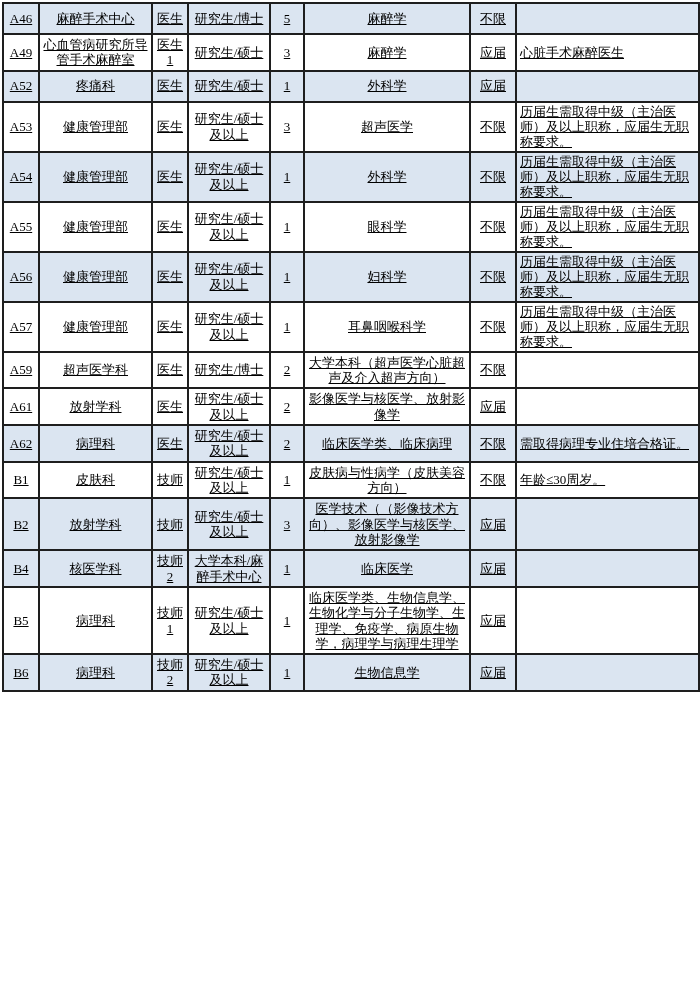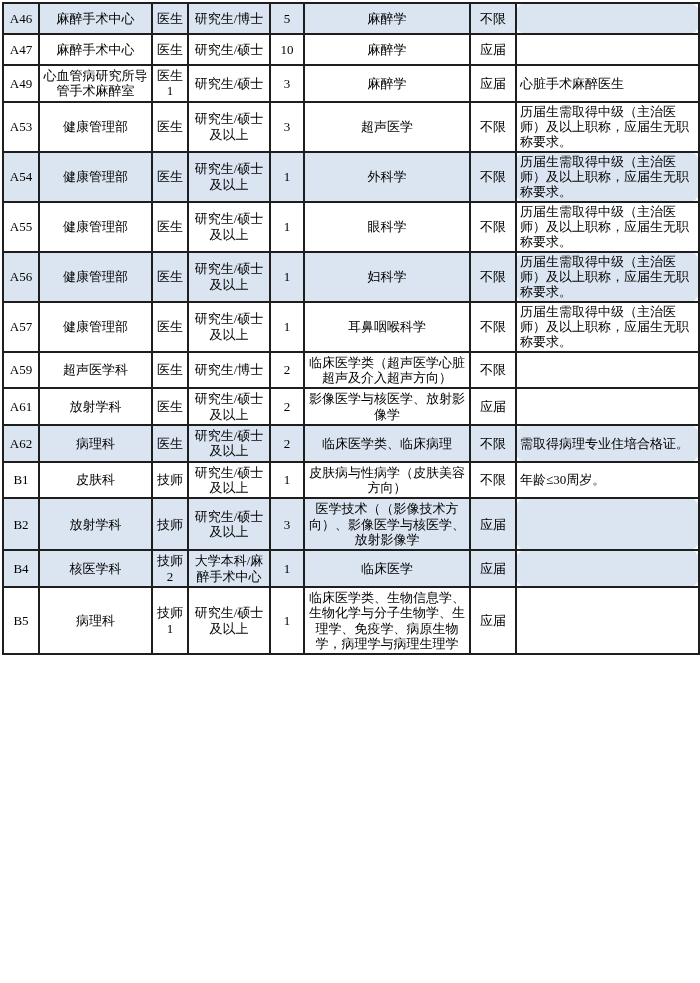--- a/index.html
+++ b/index.html
@@ -13,20 +13,21 @@
     margin: 0;
     background: #ffffff;
     font-family: "Liberation Serif", "DejaVu Serif", serif;
     color: var(--text);
   }
   .page {
     width: 700px;
     height: 983px;
     padding: 2px 20px 0 2px;
     overflow: hidden;
+    text-decoration: underline;
   }
   table.recruit {
     border-collapse: collapse;
     width: 696px;
     table-layout: fixed;
   }
   table.recruit td {
     border: 2px solid var(--border);
     background: var(--plain);
     font-size: 13px;
@@ -35,21 +36,20 @@
     vertical-align: middle;
     padding: 2px 3px;
     height: 31px;
     word-break: break-all;
     overflow: hidden;
   }
   table.recruit tr.shaded td { background: var(--shaded); }
   table.recruit td.note {
     text-align: left;
     padding: 1px 3px;
-    border-radius: 10px;
   }
   col.c-code  { width: 36px; }
   col.c-dept  { width: 113px; }
   col.c-pos   { width: 36px; }
   col.c-edu   { width: 82px; }
   col.c-count { width: 34px; }
   col.c-major { width: 166px; }
   col.c-quota { width: 46px; }
   col.c-note  { width: 183px; }
 </style>
@@ -73,39 +73,39 @@
     <td>A46</td>
     <td>麻醉手术中心</td>
     <td>医生</td>
     <td>研究生/博士</td>
     <td>5</td>
     <td>麻醉学</td>
     <td>不限</td>
     <td class="note"></td>
   </tr>
         <tr>
-    <td>A47</td>
-    <td>麻醉手术中心</td>
-    <td>医生</td>
-    <td>研究生/硕士</td>
-    <td>10</td>
-    <td>麻醉学</td>
-    <td>应届</td>
-    <td class="note"></td>
-  </tr>
-        <tr>
     <td>A49</td>
     <td>心血管病研究所导管手术麻醉室</td>
     <td>医生1</td>
     <td>研究生/硕士</td>
     <td>3</td>
     <td>麻醉学</td>
     <td>应届</td>
     <td class="note">心脏手术麻醉医生</td>
   </tr>
+        <tr class="shaded">
+    <td>A52</td>
+    <td>疼痛科</td>
+    <td>医生</td>
+    <td>研究生/硕士</td>
+    <td>1</td>
+    <td>外科学</td>
+    <td>应届</td>
+    <td class="note"></td>
+  </tr>
         <tr>
     <td>A53</td>
     <td>健康管理部</td>
     <td>医生</td>
     <td>研究生/硕士及以上</td>
     <td>3</td>
     <td>超声医学</td>
     <td>不限</td>
     <td class="note">历届生需取得中级（主治医师）及以上职称，应届生无职称要求。</td>
   </tr>
@@ -148,21 +148,21 @@
     <td>耳鼻咽喉科学</td>
     <td>不限</td>
     <td class="note">历届生需取得中级（主治医师）及以上职称，应届生无职称要求。</td>
   </tr>
         <tr>
     <td>A59</td>
     <td>超声医学科</td>
     <td>医生</td>
     <td>研究生/博士</td>
     <td>2</td>
-    <td>临床医学类（超声医学心脏超声及介入超声方向）</td>
+    <td>大学本科（超声医学心脏超声及介入超声方向）</td>
     <td>不限</td>
     <td class="note"></td>
   </tr>
         <tr>
     <td>A61</td>
     <td>放射学科</td>
     <td>医生</td>
     <td>研究生/硕士及以上</td>
     <td>2</td>
     <td>影像医学与核医学、放射影像学</td>
@@ -209,18 +209,28 @@
     <td>应届</td>
     <td class="note"></td>
   </tr>
         <tr>
     <td>B5</td>
     <td>病理科</td>
     <td>技师1</td>
     <td>研究生/硕士及以上</td>
     <td>1</td>
     <td>临床医学类、生物信息学、生物化学与分子生物学、生理学、免疫学、病原生物学，病理学与病理生理学</td>
+    <td>应届</td>
+    <td class="note"></td>
+  </tr>
+        <tr class="shaded">
+    <td>B6</td>
+    <td>病理科</td>
+    <td>技师2</td>
+    <td>研究生/硕士及以上</td>
+    <td>1</td>
+    <td>生物信息学</td>
     <td>应届</td>
     <td class="note"></td>
   </tr>
       </tbody>
   </table>
 </div>
 
 </body></html>

